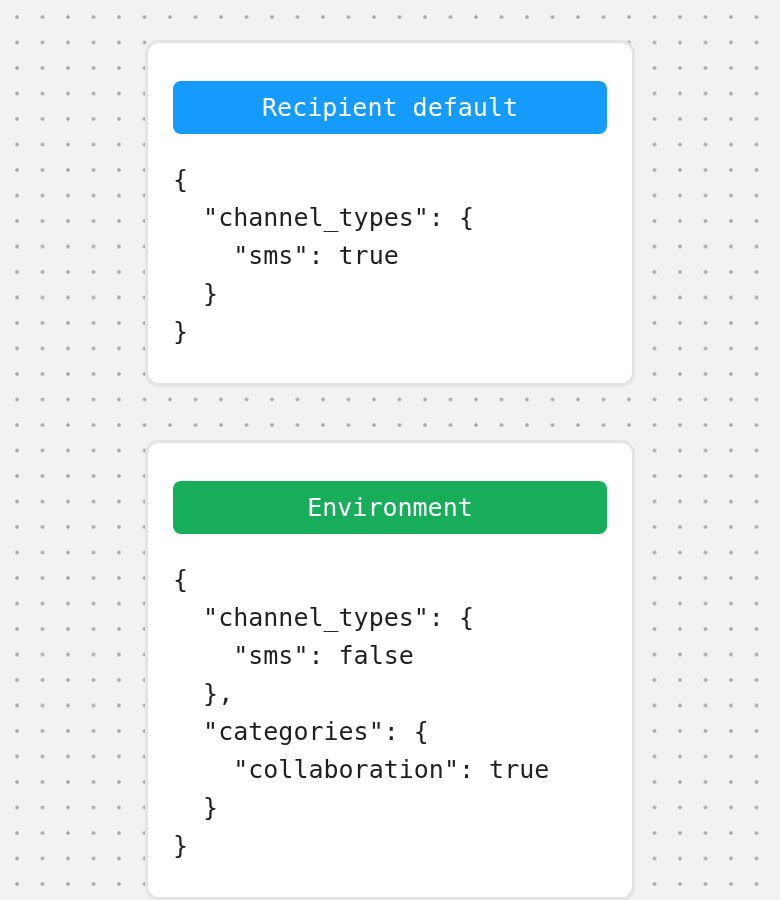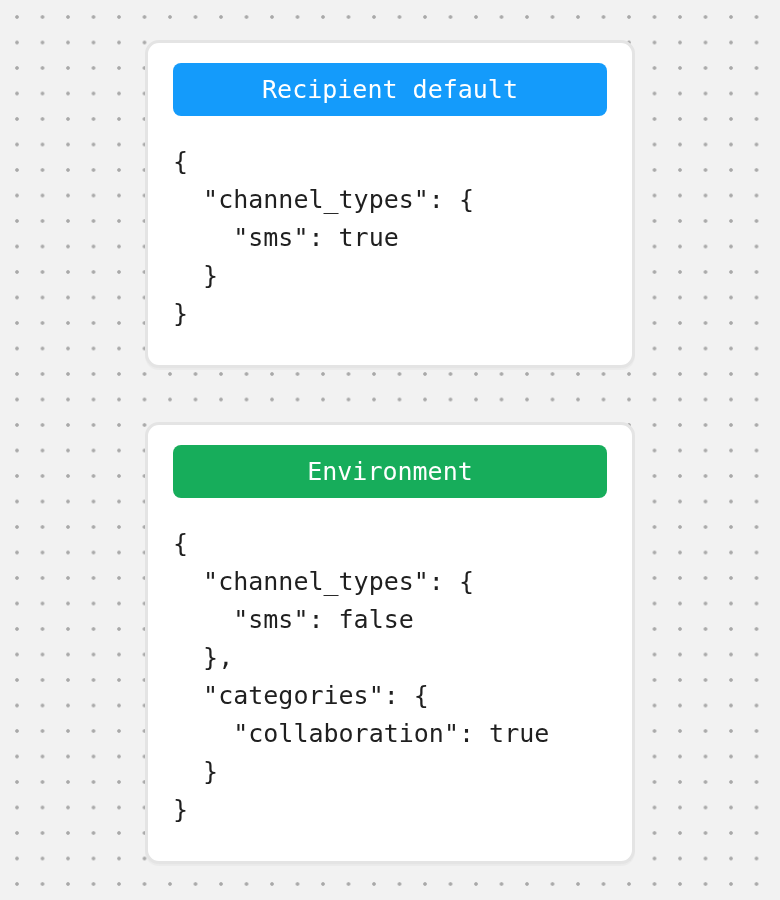--- a/index.html
+++ b/index.html
@@ -19,21 +19,21 @@
     height: 900px;
     display: flex;
     flex-direction: column;
     align-items: center;
   }
   .card {
     width: 490px;
     background: #ffffff;
     border: 3px solid #e4e4e4;
     border-radius: 14px;
-    padding: 20px 25px 32px;
+    padding: 38px 25px 32px;
     box-shadow: 0 2px 1px rgba(0,0,0,0.03);
   }
   .card-1 { margin-top: 40px; }
   .card-2 { margin-top: 54px; }
   .card-header {
     height: 53px;
     border-radius: 8px;
     display: flex;
     align-items: center;
     justify-content: center;

